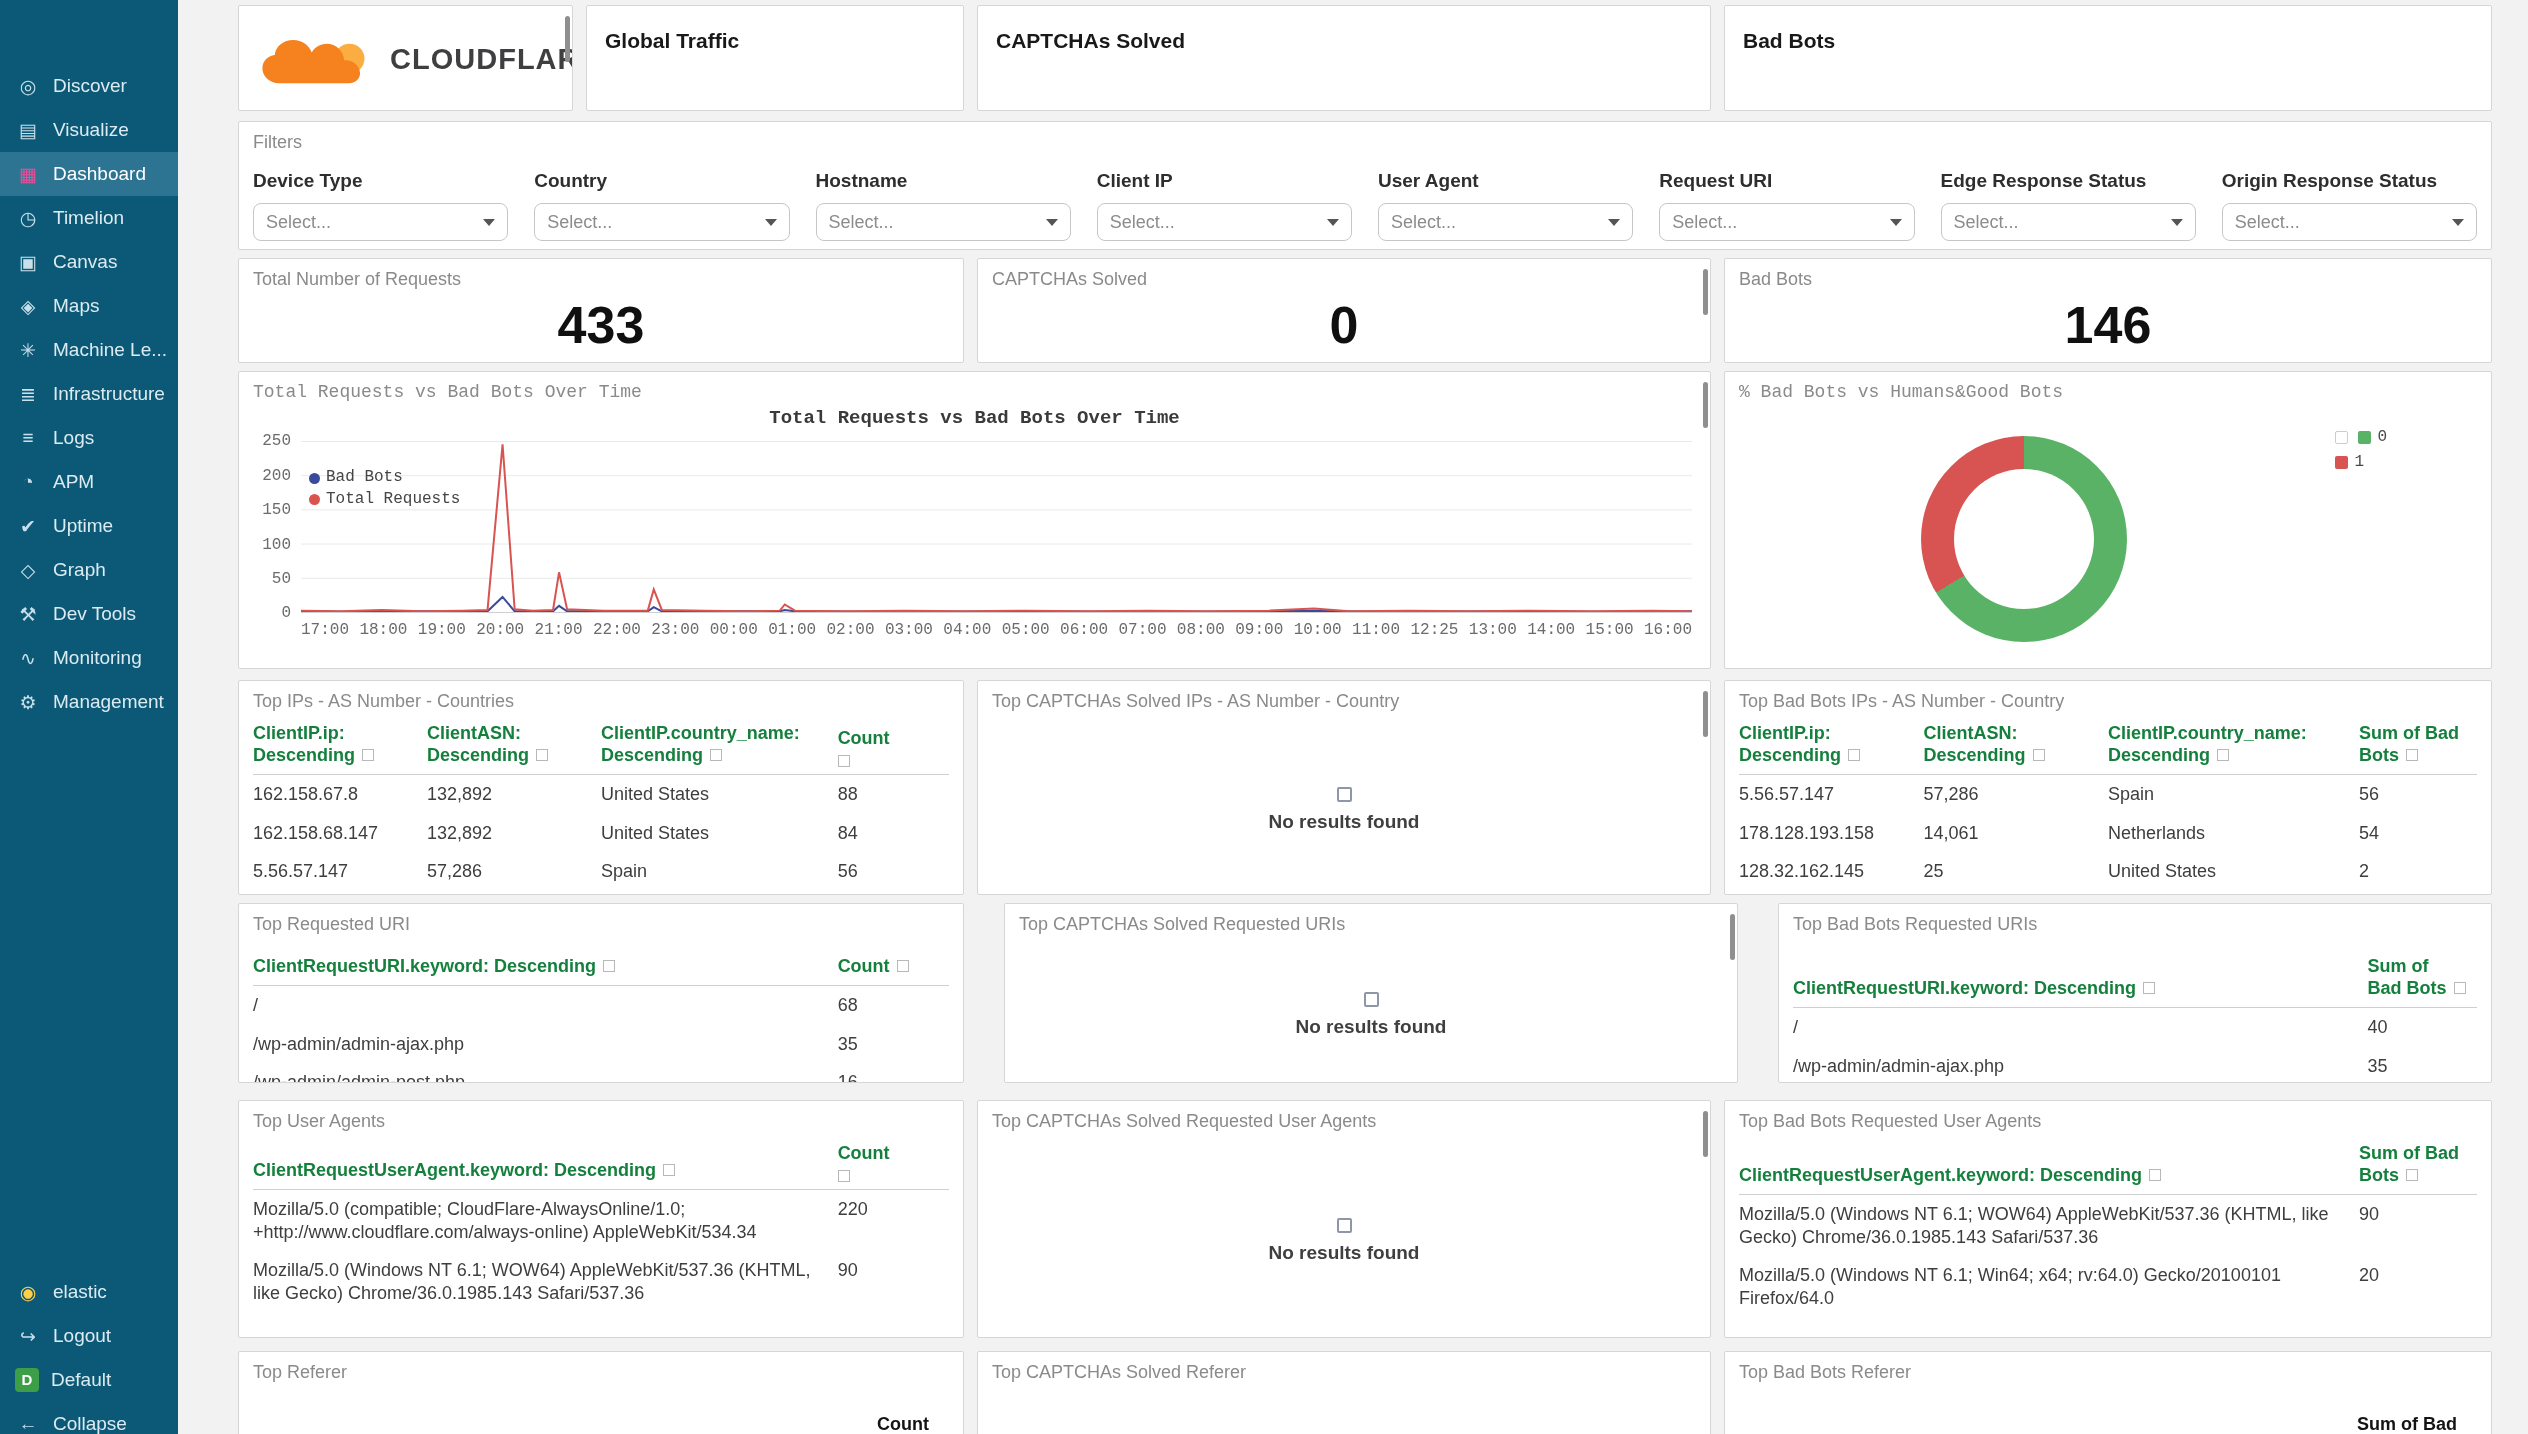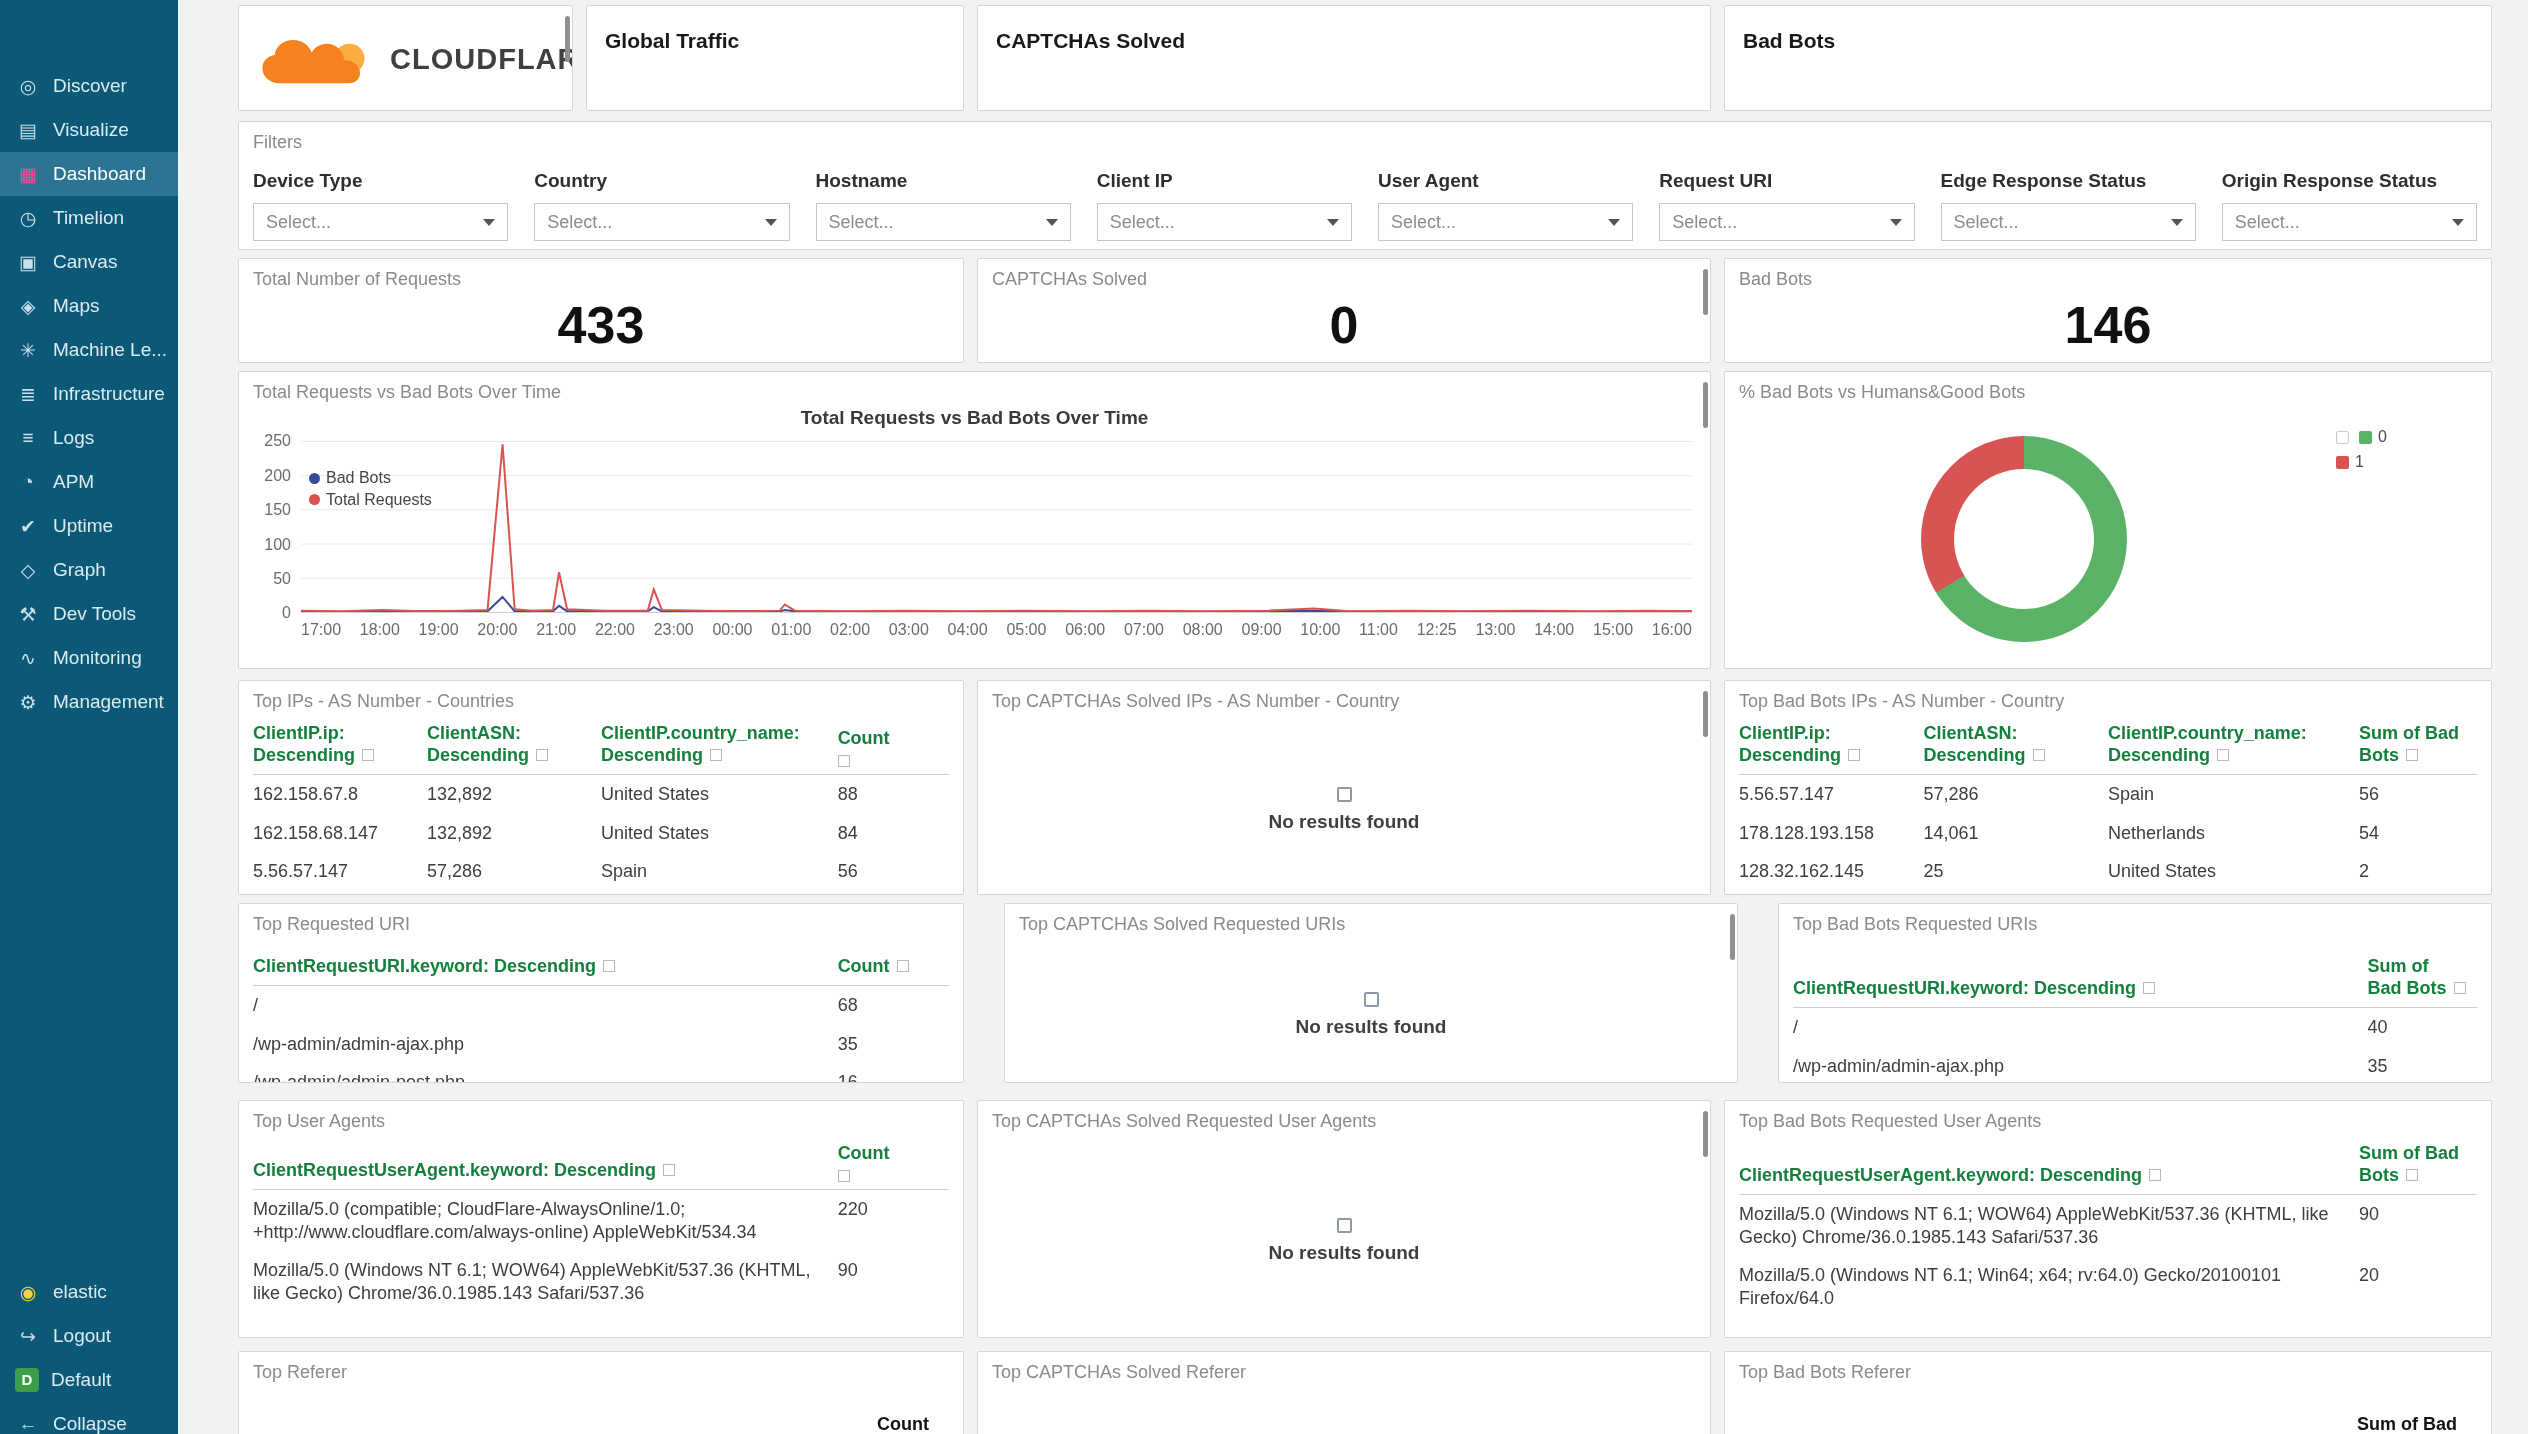--- a/index.html
+++ b/index.html
@@ -30,21 +30,21 @@
   .wl { width:335px; flex:0 0 335px; }
   .wg { width:378px; flex:0 0 378px; }
 
   .row-top .panel     { height:106px; }
   .row-top            { margin-bottom:10px; }
   .row-filters .panel { height:129px; width:100%; }
   .row-filters        { margin-bottom:8px; }
   .row-metrics .panel { height:105px; }
   .row-metrics        { margin-bottom:8px; }
   .row-charts .panel  { height:298px; }
-  .row-charts         { margin-bottom:11px; }
+  .row-charts         { margin-bottom:11px;font-family:Liberation Mono, monospace; }
   .row-a .panel       { height:215px; }
   .row-a              { margin-bottom:8px; }
   .row-b .panel       { height:180px; }
   .row-b              { margin-bottom:17px;gap:40px; }
   .row-c .panel       { height:238px; }
   .row-c              { margin-bottom:13px; }
   .row-d .panel       { height:180px; }
 
   .panel-title { font-size:18px; color:#8a8a8a; padding:9px 14px 0; line-height:1.3; }
   .scroll-thumb { position:absolute; top:10px; right:2px; width:5px; height:46px; background:#8f8f8f; border-radius:3px; }
@@ -53,21 +53,21 @@
   .md-panel .md-title { margin:0; padding:23px 18px; font-size:21px; font-weight:700; color:#191919; }
   .logo-panel { display:flex; align-items:center; justify-content:center; }
   .cf-logo { display:flex; flex-direction:row; align-items:center; margin-top:2px; }
   .cf-cloud { margin-left:56px; margin-bottom:-8px; }
   .cf-text { font-size:29px; font-weight:700; color:#3f3f42; letter-spacing:1px; }
   .cf-text sup { font-size:11px; font-weight:400; }
 
   
   .filters-grid { display:grid; grid-template-columns:repeat(8,1fr); column-gap:26px; padding:8px 14px 0; }
   .filter-label { font-size:19px; font-weight:700; color:#2e2e2e; margin:8px 0 11px; white-space:nowrap; }
-  .filter-select { height:38px; border:1px solid #c6c6c6; border-radius:0; background:#fff;
+  .filter-select { height:38px; border:1px solid #c6c6c6; border-radius:8px; background:#fff;
                    display:flex; align-items:center; justify-content:space-between; padding:16px 12px;
                    font-size:18px; color:#8c8c8c; cursor:pointer; }
   .chev { width:0; height:0; border-left:6px solid transparent; border-right:6px solid transparent; border-top:7px solid #555; }
 
   
   .metric-value { text-align:center; font-size:52px; font-weight:700; color:#101010; line-height:1; margin-top:8px; }
 
   
   .chart-title { text-align:center; font-size:19px; font-weight:700; color:#3a3a3a; margin-top:3px; }
   .chart-body { display:flex; margin:12px 18px 0 8px; height:172px; }

